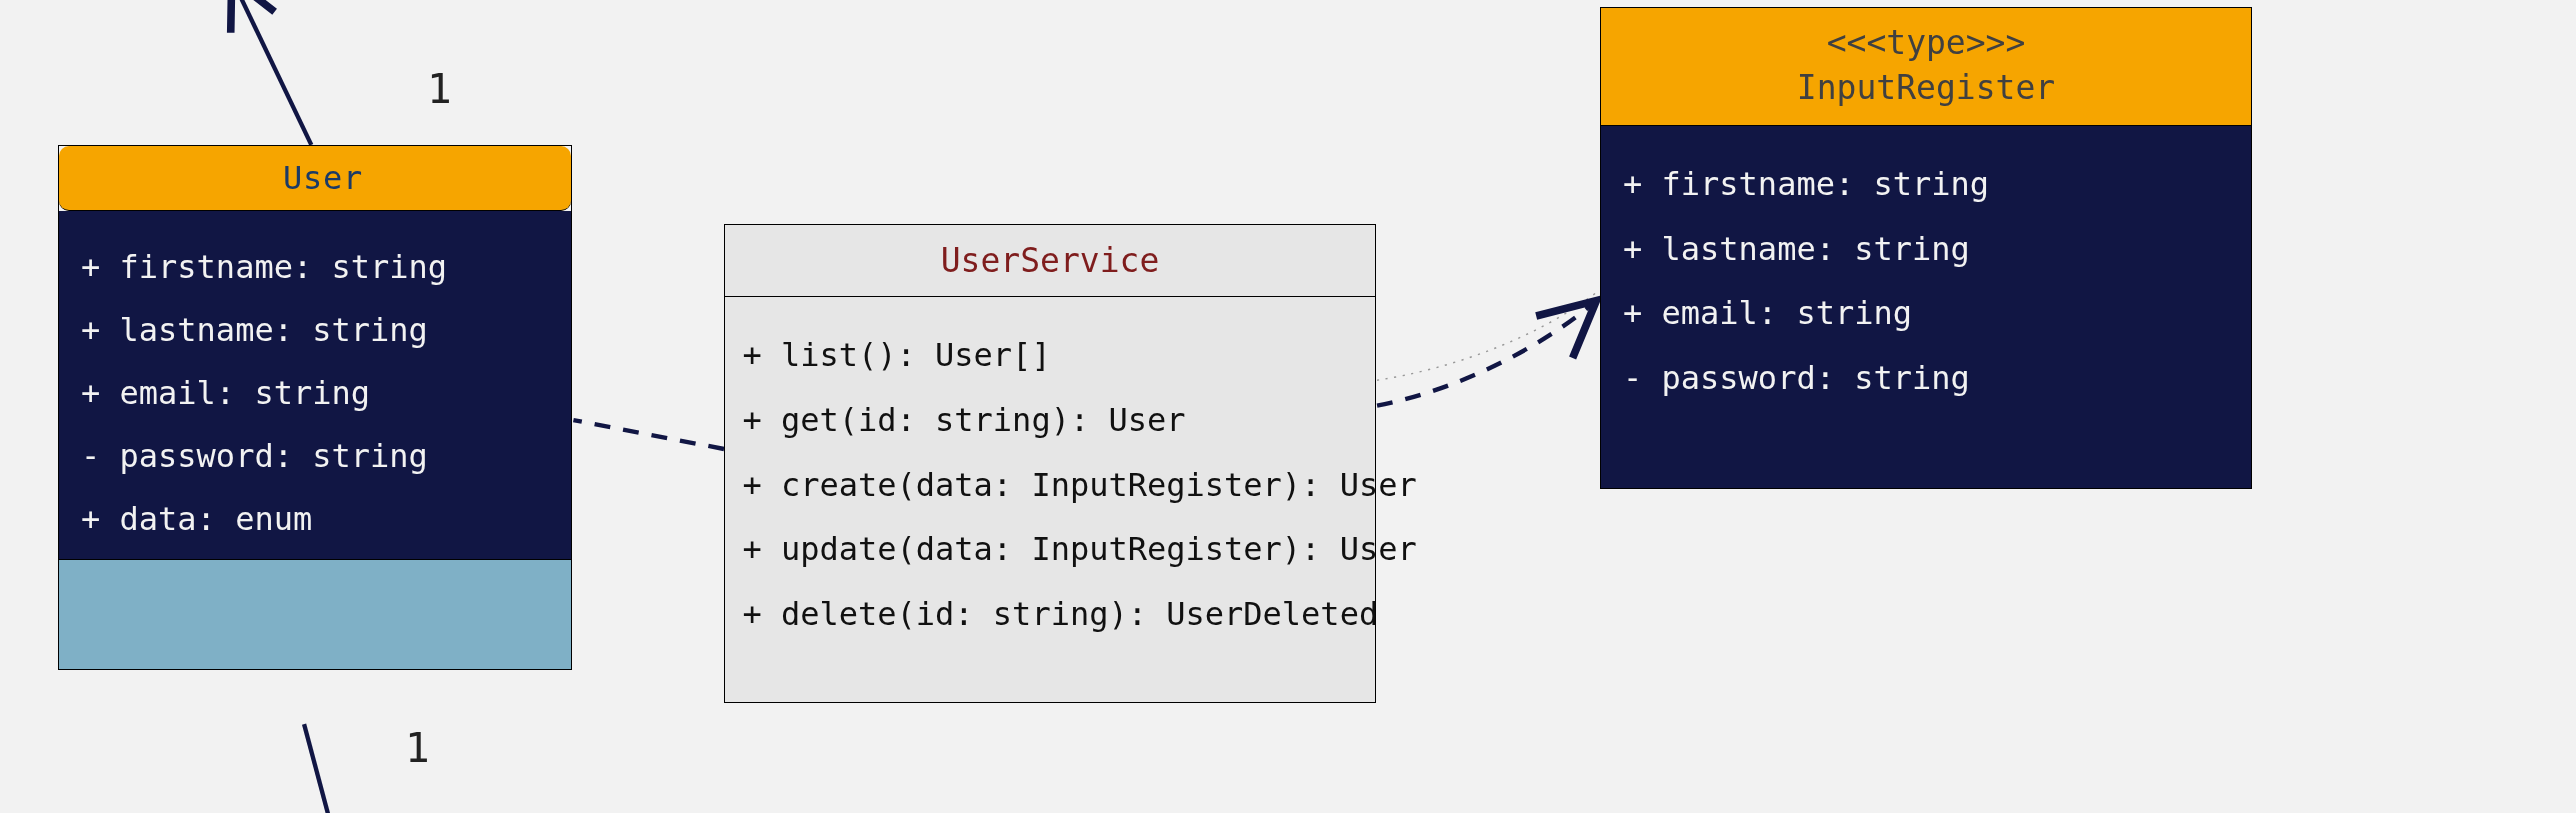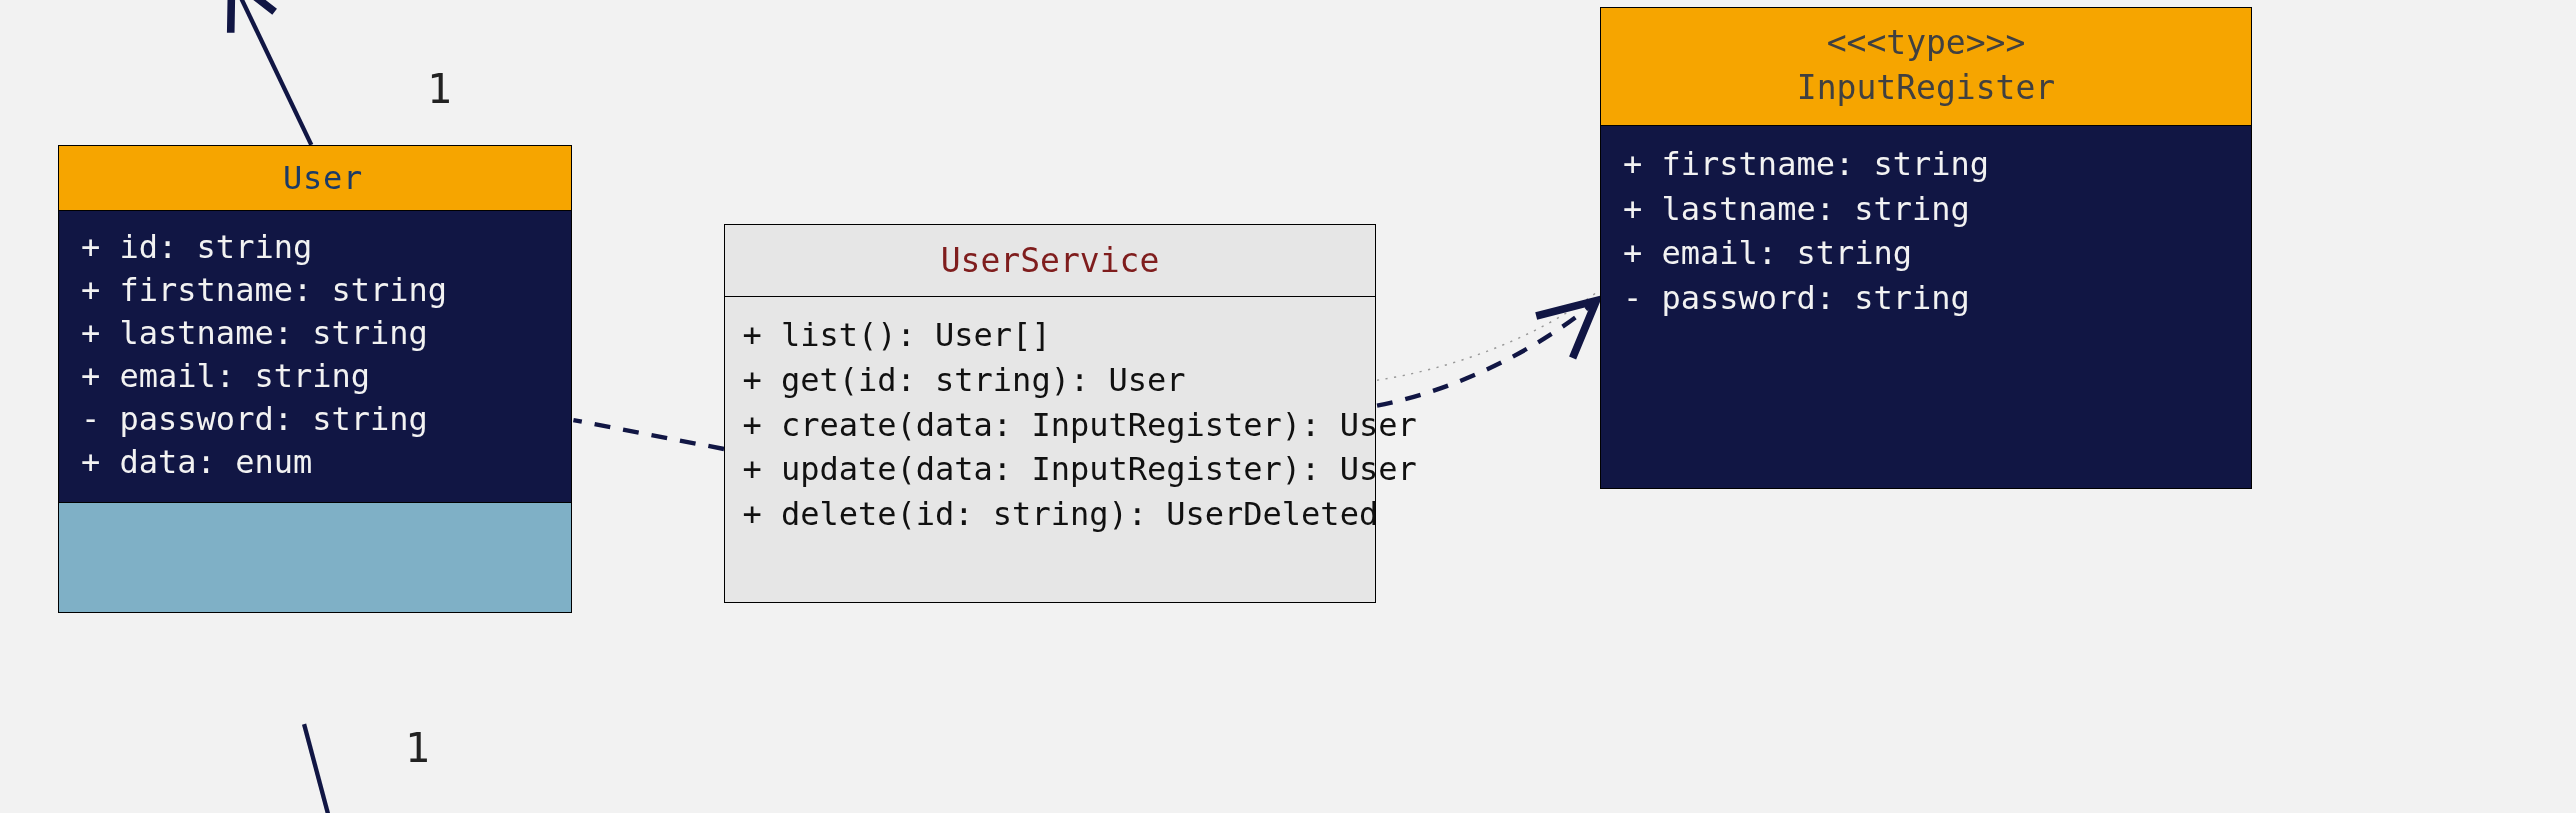--- a/index.html
+++ b/index.html
@@ -35,20 +35,21 @@
     width: 514px;
   }
   .user-header {
     background: #f6a500;
     color: #1b3a66;
     text-align: center;
     font-size: 32px;
     padding: 13px 0 13px 16px;
     border-bottom: 1.4px solid #000;
     letter-spacing: 0.7px;
+    border-radius: 10px;
   }
   .user-attrs {
     background: #111644;
     color: #f2f2f2;
     padding: 14.5px 22px 17.4px 22px;
     font-size: 32px;
     line-height: 1.35;
     border-bottom: 1.4px solid #000;
   }
   .user-methods {
@@ -103,21 +104,21 @@
     padding: 16px 22px 17.4px 22px;
     font-size: 32px;
     height: 362px;
     line-height: 1.4;
   }
   .mult {
     position: absolute;
     font-size: 41px;
     color: #222;
   }
-  .attr-row { white-space: pre; display:block; }
+  .attr-row { white-space: pre; display:block;margin-top:20px; }
 </style>
 </head>
 <body>
 
 <div class="canvas">
 
   <svg class="svg-layer" viewBox="0 0 3558 1124" width="2576" height="814">
     <defs>
       <marker id="arrow-solid" viewBox="0 0 20 20" refX="18" refY="10" markerWidth="14" markerHeight="14" orient="auto-start-reverse">
         <path d="M2,2 L18,10 L2,18" fill="none" stroke="#111644" stroke-width="2.5"></path>
@@ -137,21 +138,20 @@
 
     <path d="M 1902 560 C 2010 540, 2130 480, 2205 415" stroke="#111644" stroke-width="6" stroke-dasharray="22 18" fill="none" marker-end="url(#arrow-open)"></path>
   </svg>
 
   <div class="mult" style="left:427px; top:65px;">1</div>
   <div class="mult" style="left:405px; top:724px;">1</div>
 
   <div class="box user-box">
     <div class="user-header">User</div>
     <div class="user-attrs">
-      <span class="attr-row">+ id: string</span>
       <span class="attr-row">+ firstname: string</span>
       <span class="attr-row">+ lastname: string</span>
       <span class="attr-row">+ email: string</span>
       <span class="attr-row">- password: string</span>
       <span class="attr-row">+ data: enum</span>
     </div>
     <div class="user-methods"></div>
   </div>
 
   <div class="box service-box">

